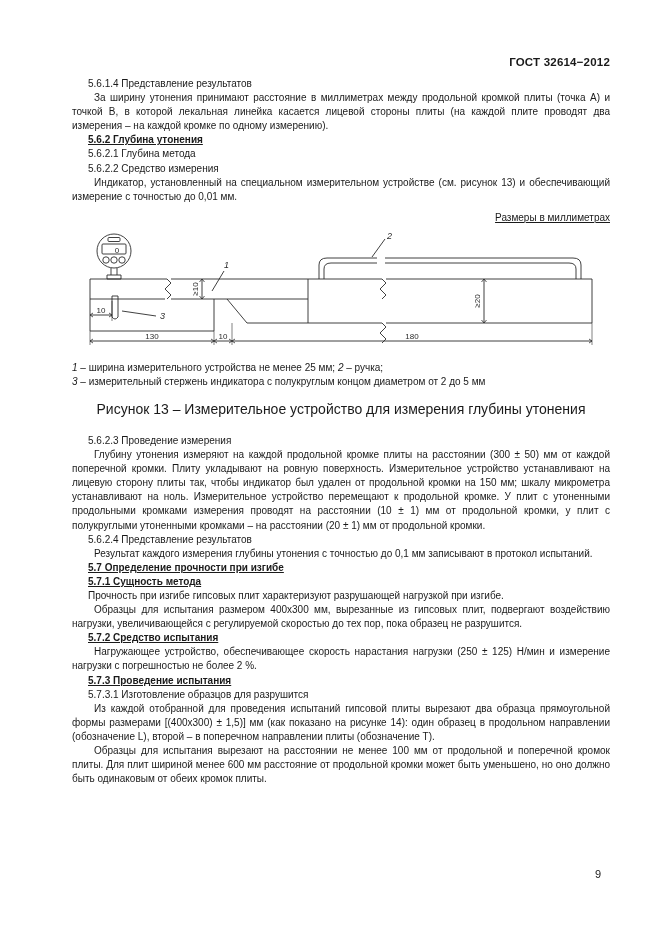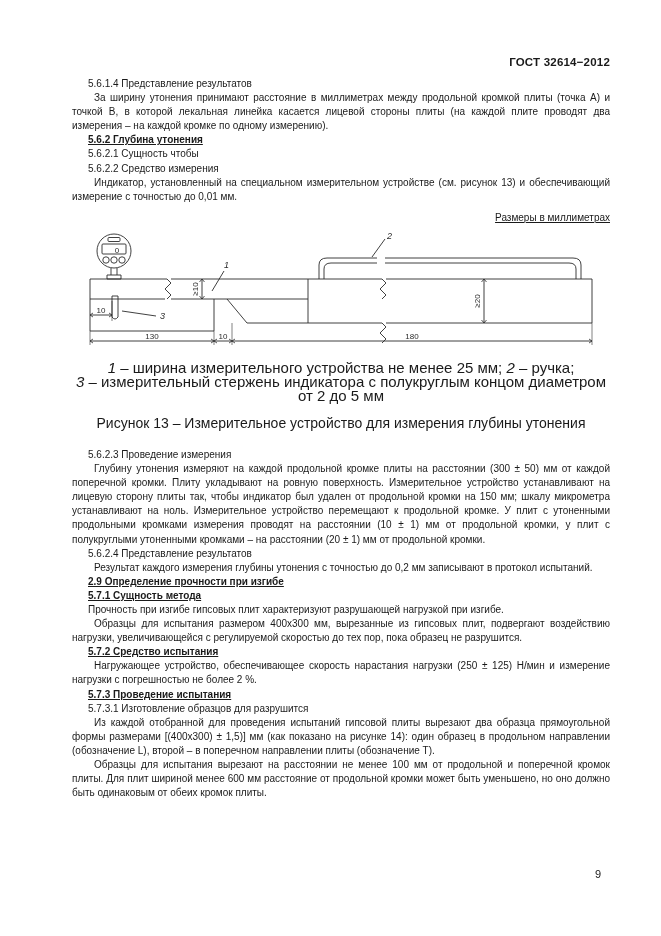--- a/index.html
+++ b/index.html
@@ -54,23 +54,22 @@
   
   .figure-wrap {
     position: relative;
     width: 538px;
     height: 118px;
     margin-top: 6px;
   }
   .figure-svg { display: block; }
 
   .caption-note {
-    font-size: 15px;
+    font-size: 10px;
     line-height: 14px;
-    text-align: center;
   }
   .caption-note i { font-style: italic; }
   .fig-title {
     font-size: 14px;
     text-align: center;
   }
 
   .page-number {
     position: absolute;
     right: 60px;
@@ -84,21 +83,21 @@
 <div class="page">
 
   <div class="content">
 
     <div class="doc-header">ГОСТ 32614−2012</div>
 
     <p class="sub">5.6.1.4 Представление результатов</p>
     <p class="indent">За ширину утонения принимают расстояние в миллиметрах между продольной кромкой плиты (точка  А) и точкой  В, в которой лекальная линейка касается лицевой стороны плиты (на каждой плите проводят два измерения – на каждой кромке по одному измерению).</p>
 
     <p class="bold">5.6.2 Глубина утонения</p>
-    <p class="sub">5.6.2.1 Сущность чтобы</p>
+    <p class="sub">5.6.2.1 Глубина метода</p>
     <p class="sub">5.6.2.2 Средство измерения</p>
     <p class="indent">Индикатор, установленный на специальном измерительном устройстве (см. рисунок 13) и обеспечивающий измерение  с точностью до 0,01 мм.</p>
 
     <div class="spacer-sm"></div>
     <p class="right">Размеры в миллиметрах</p>
 
     <div class="figure-wrap">
       <svg class="figure-svg" width="538" height="118" viewBox="0 0 538 118">
         <g fill="none" stroke="#2b2b2b" stroke-width="0.9" stroke-linejoin="round">
 
@@ -229,23 +228,23 @@
       </div>
     </div>
 
     <div class="spacer-md"></div>
     <div class="fig-title">Рисунок 13 – Измерительное устройство для измерения глубины утонения</div>
     <div class="spacer-lg"></div>
 
     <p class="sub">5.6.2.3 Проведение измерения</p>
     <p class="indent">Глубину утонения измеряют на каждой продольной кромке плиты на расстоянии (300 ± 50) мм от каждой поперечной кромки. Плиту укладывают на ровную поверхность. Измерительное устройство устанавливают на лицевую сторону плиты так, чтобы индикатор  был удален от продольной кромки на 150 мм; шкалу микрометра устанавливают на ноль. Измерительное устройство перемещают к продольной кромке. У плит с утоненными продольными кромками измерения проводят на расстоянии (10 ± 1) мм от продольной кромки,  у плит         с полукруглыми утоненными кромками – на расстоянии (20 ± 1) мм от продольной кромки.</p>
     <p class="sub">5.6.2.4 Представление результатов</p>
-    <p class="indent">Результат каждого измерения глубины утонения с точностью до 0,2 мм записывают в протокол испытаний.</p>
-
-    <p class="bold">2.9 Определение прочности при изгибе</p>
+    <p class="indent">Результат каждого измерения глубины утонения с точностью до 0,1 мм записывают в протокол испытаний.</p>
+
+    <p class="bold">5.7 Определение прочности при изгибе</p>
     <p class="bold">5.7.1 Сущность метода</p>
     <p class="sub">Прочность при изгибе гипсовых плит характеризуют разрушающей нагрузкой при изгибе.</p>
     <p class="indent">Образцы для испытания размером 400х300 мм, вырезанные из гипсовых плит, подвергают воздействию нагрузки, увеличивающейся с регулируемой скоростью до тех пор, пока образец  не разрушится.</p>
 
     <p class="bold">5.7.2 Средство испытания</p>
     <p class="indent">Нагружающее  устройство, обеспечивающее  скорость нарастания нагрузки  (250 ± 125) Н/мин  и измерение нагрузки с погрешностью не более 2 %.</p>
 
     <p class="bold">5.7.3 Проведение испытания</p>
     <p class="sub">5.7.3.1 Изготовление образцов для разрушится</p>
     <p class="indent">Из каждой отобранной для проведения испытаний гипсовой плиты вырезают два образца прямоугольной формы размерами [(400х300) ± 1,5)] мм (как показано на рисунке 14): один образец в продольном направлении (обозначение  L), второй – в поперечном направлении плиты (обозначение Т).</p>

